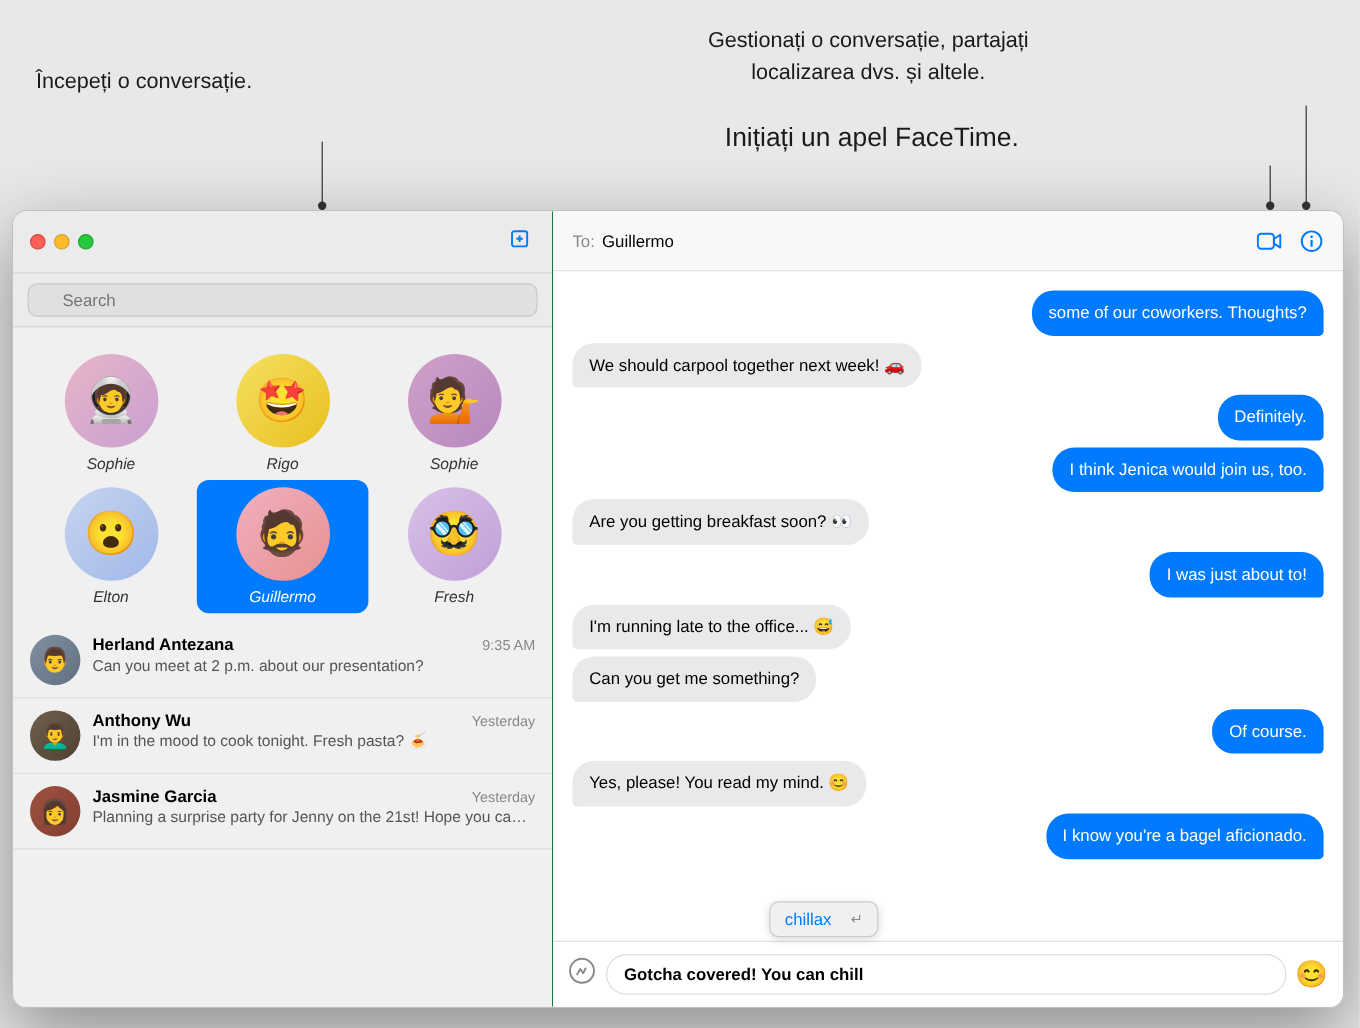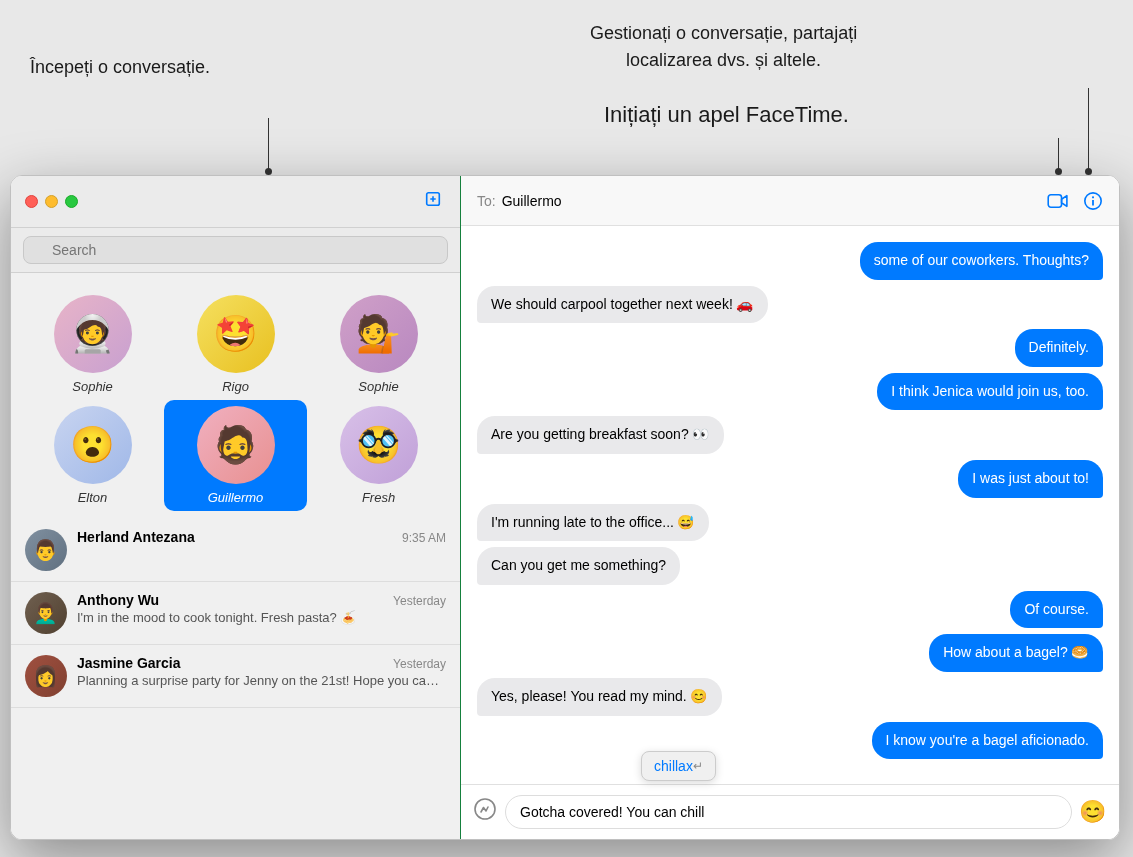--- a/index.html
+++ b/index.html
@@ -344,20 +344,21 @@
     }
 
     .message-input {
       flex: 1;
       border: 1px solid #ddd;
       border-radius: 18px;
       padding: 8px 14px;
       font-size: 14px;
       outline: none;
       background: white;
+      font-weight: bold;
     }
 
     .emoji-btn {
       background: none;
       border: none;
       cursor: pointer;
       font-size: 22px;
       color: #888;
     }
 
@@ -366,21 +367,21 @@
       position: absolute;
       bottom: 58px;
       left: 180px;
       background: #f0f0f0;
       border: 1px solid #ccc;
       border-radius: 8px;
       padding: 6px 12px;
       font-size: 14px;
       display: flex;
       align-items: center;
-      gap: 0;
+      gap: 16px;
       box-shadow: 0 2px 8px rgba(0,0,0,0.15);
     }
 
     .autocomplete-word {
       color: #007aff;
       font-weight: 500;
     }
 
     .autocomplete-arrow {
       color: #888;
@@ -465,20 +466,21 @@
       </div>
 
     <div class="conversation-list">
     <div class="convo-item">
           <div class="convo-avatar convo-herland">👨</div>
           <div class="convo-content">
             <div class="convo-header">
               <span class="convo-name">Herland Antezana</span>
               <span class="convo-time">9:35 AM</span>
             </div>
+            <div class="convo-preview">Can you meet at 2 p.m. about our presentation?</div>
           </div>
         </div>
         <div class="convo-item">
           <div class="convo-avatar convo-anthony">👨‍🦱</div>
           <div class="convo-content">
             <div class="convo-header">
               <span class="convo-name">Anthony Wu</span>
               <span class="convo-time">Yesterday</span>
             </div>
             <div class="convo-preview">I'm in the mood to cook tonight. Fresh pasta? 🍝</div>
@@ -541,23 +543,20 @@
         </div>
         <div class="msg-row received">
           <div class="bubble received">I'm running late to the office... 😅</div>
         </div>
         <div class="msg-row received">
           <div class="bubble received">Can you get me something?</div>
         </div>
         <div class="msg-row sent">
           <div class="bubble sent">Of course.</div>
         </div>
-        <div class="msg-row sent">
-          <div class="bubble sent">How about a bagel? 🥯</div>
-        </div>
         <div class="msg-row received">
           <div class="bubble received">Yes, please! You read my mind. 😊</div>
         </div>
         <div class="msg-row sent">
           <div class="bubble sent">I know you're a bagel aficionado.</div>
         </div>
       </div>
 
     <div class="chat-input-area">
       <button class="app-store-btn">

